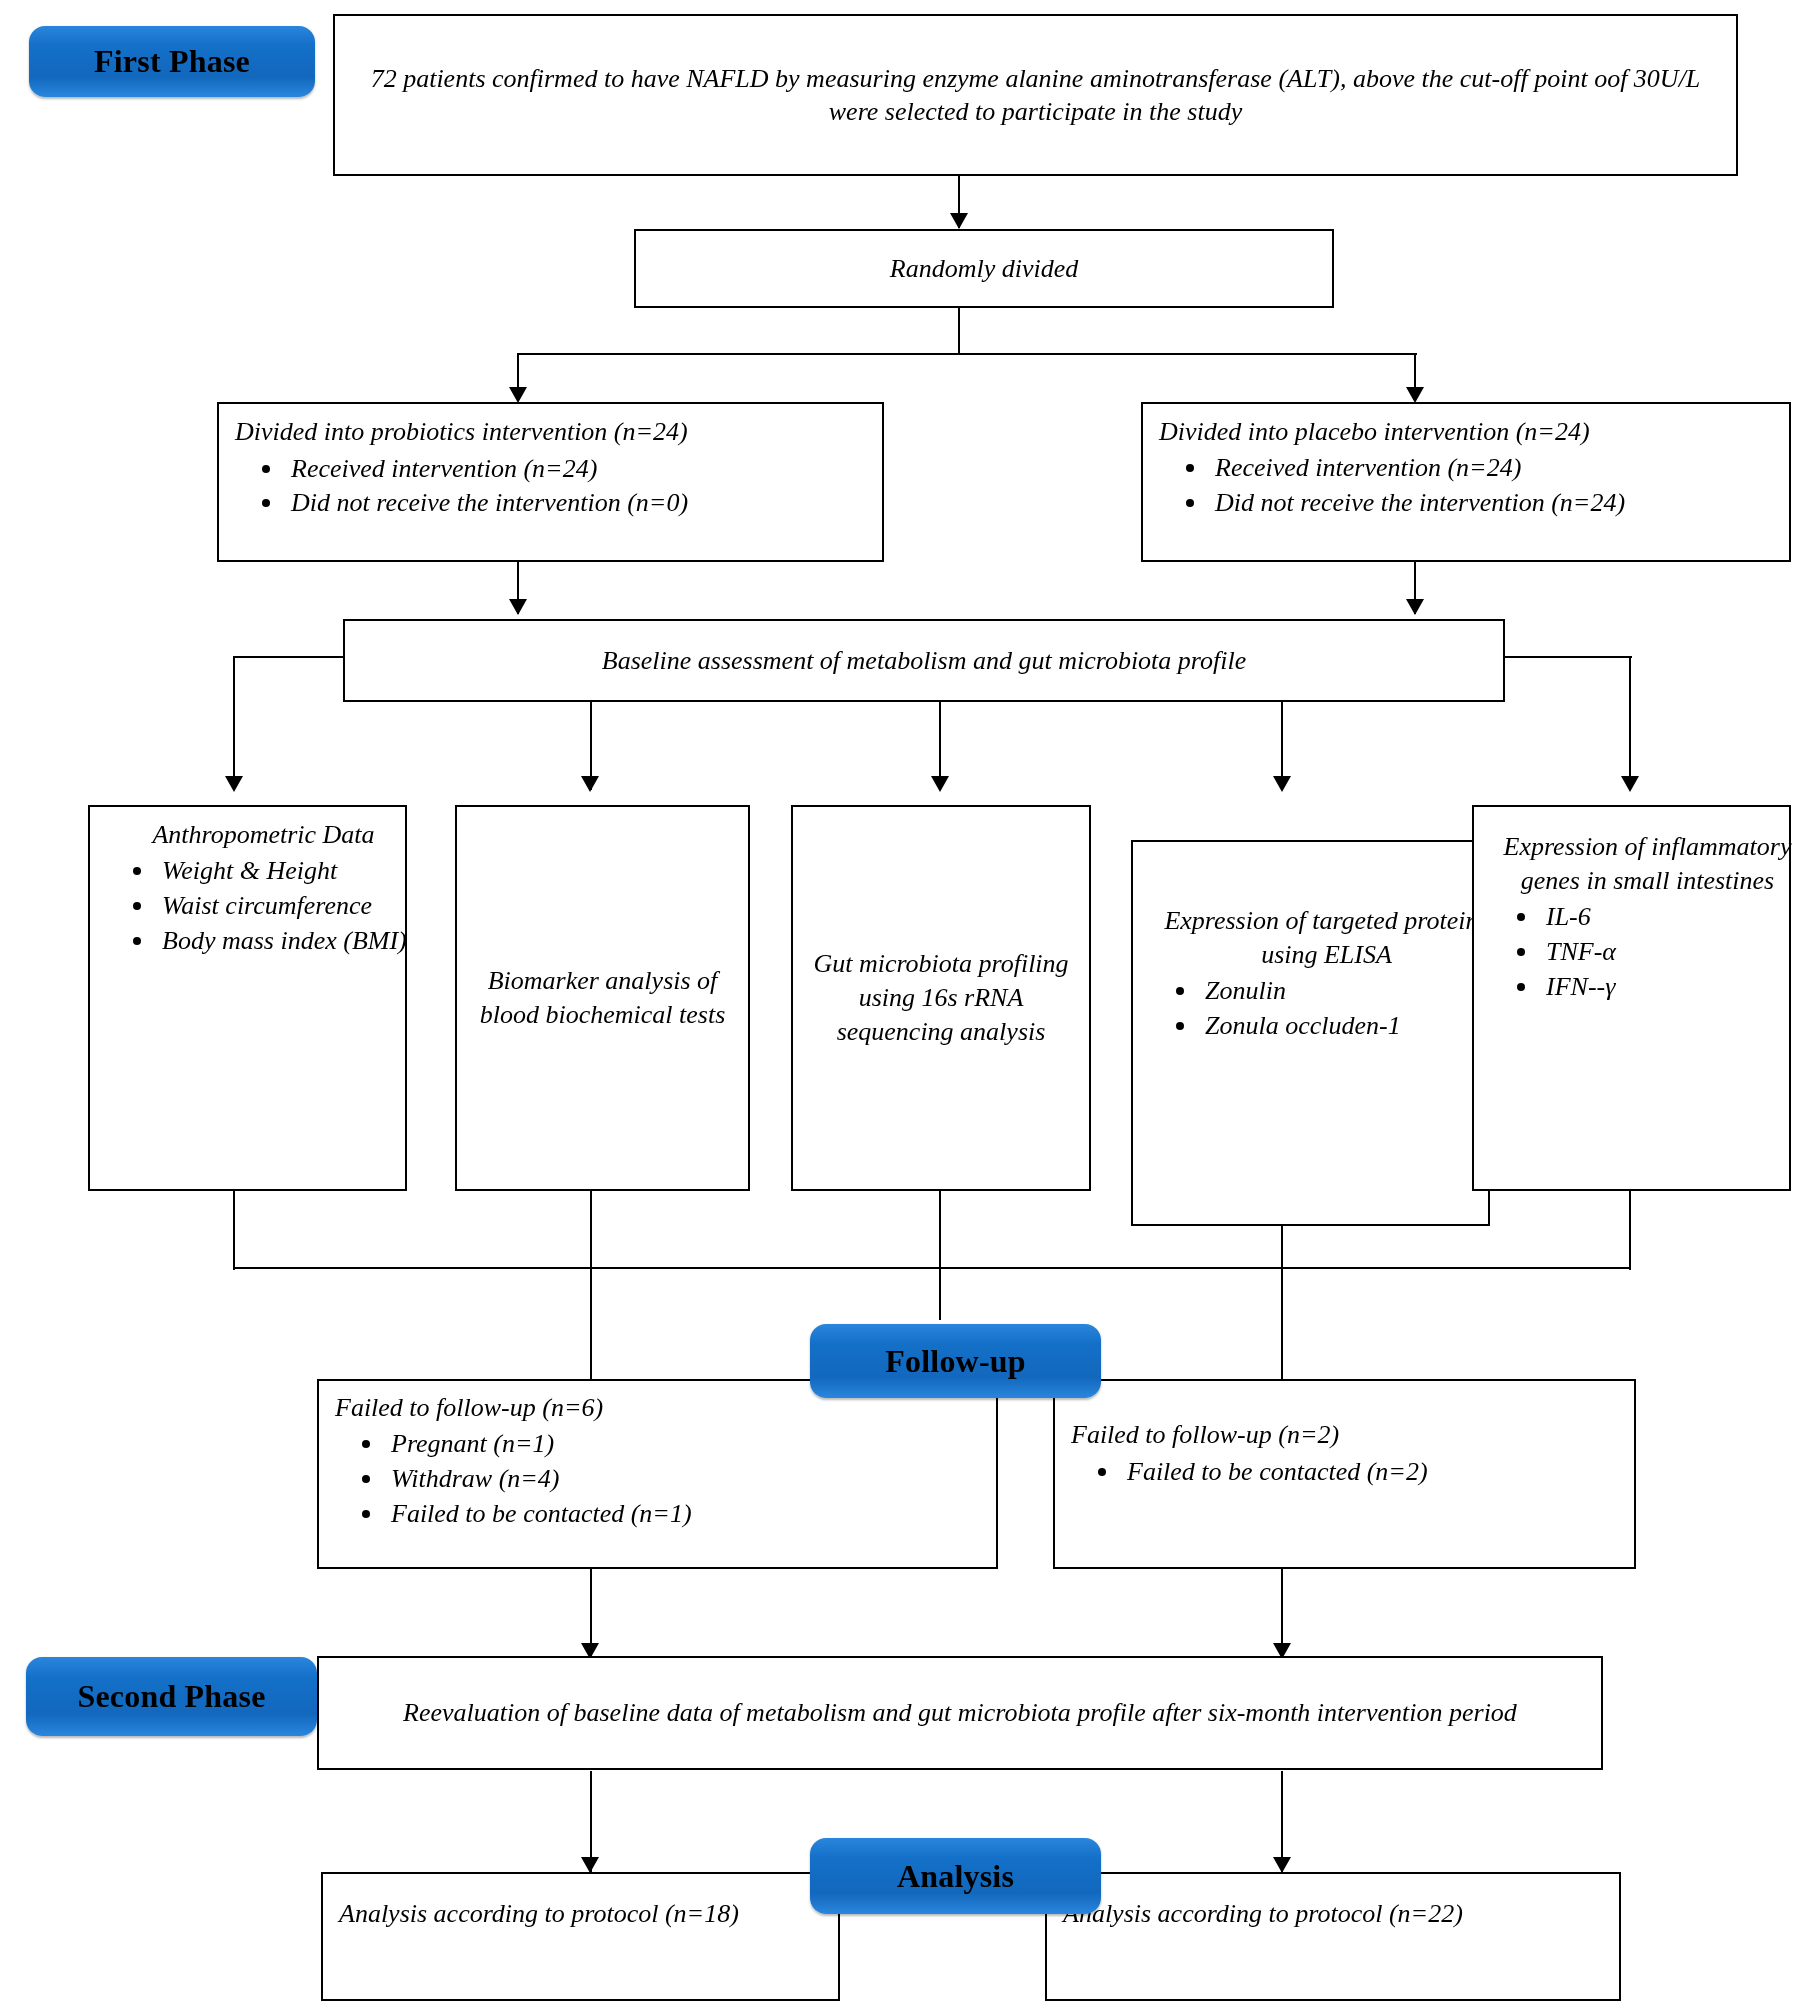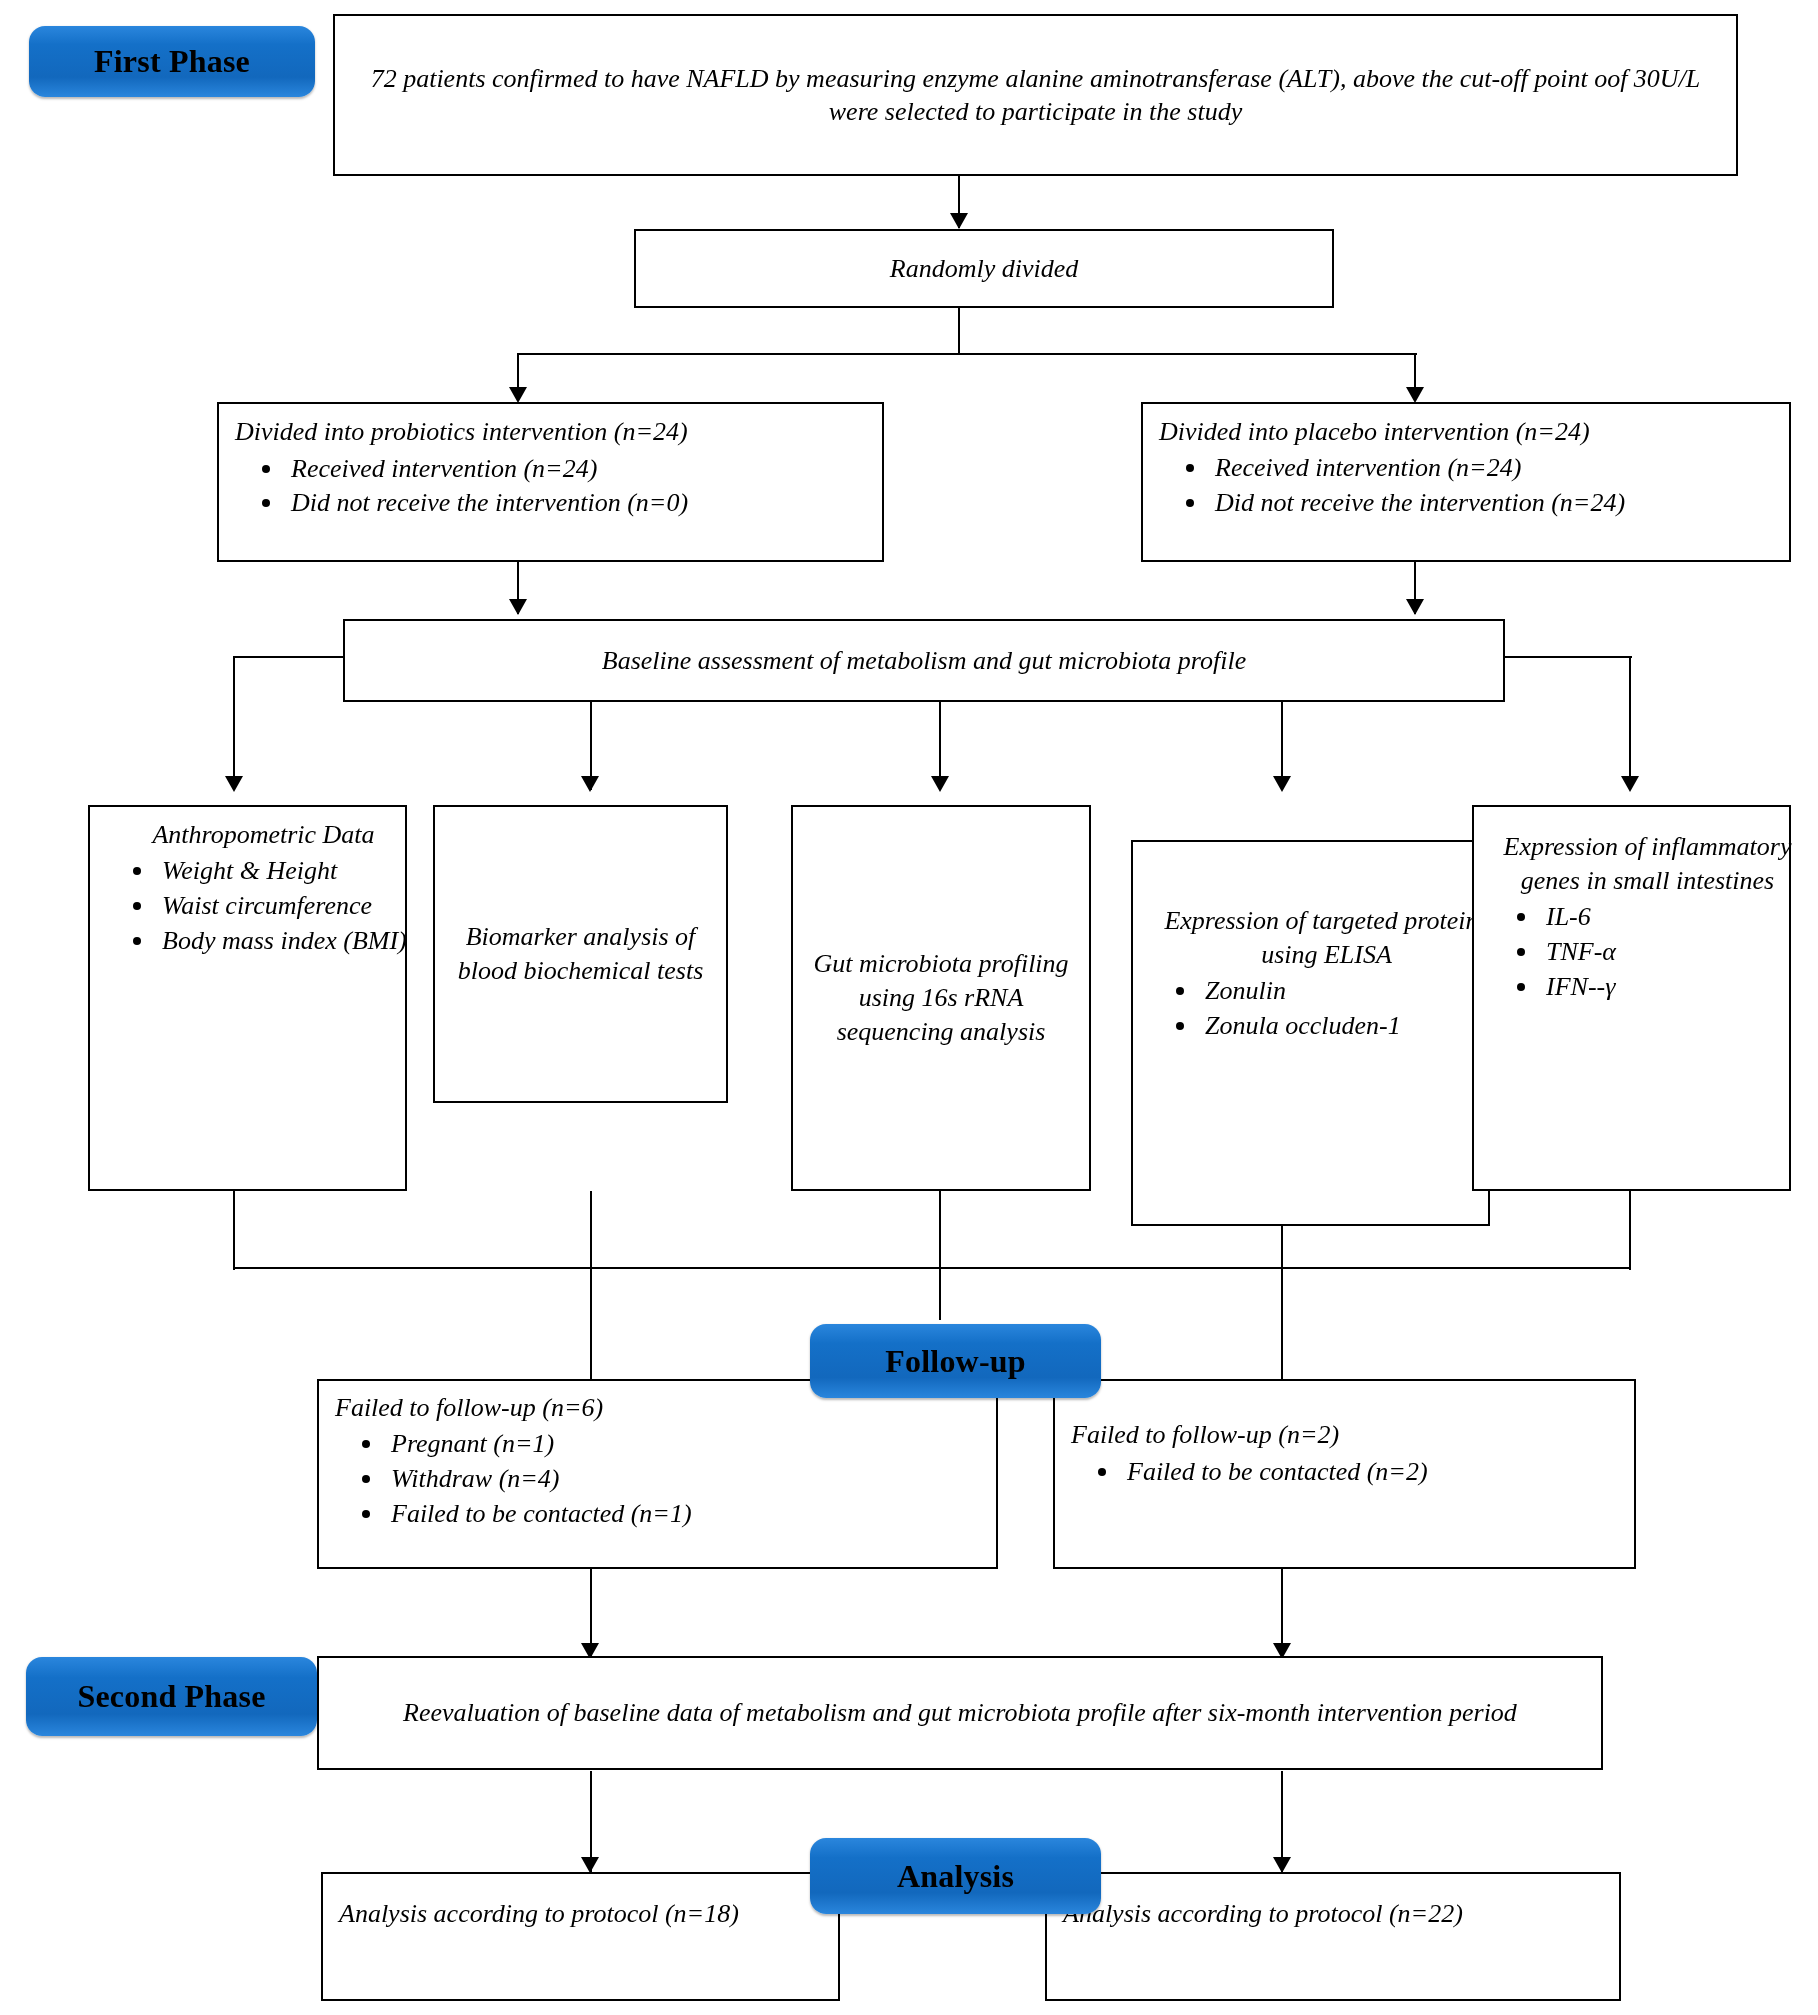--- a/index.html
+++ b/index.html
@@ -131,21 +131,21 @@
     <div class="pad" style="padding-top:10.5px;">
       <div class="hdr" style="text-align:center;">Anthropometric Data</div>
       <ul class="bl">
         <li>Weight &amp; Height</li>
         <li>Waist circumference</li>
         <li>Body mass index (BMI)</li>
       </ul>
     </div>
   </div>
 
-  <div class="box center" style="left:433px;top:805px;width:295px;height:298px;">
+  <div class="box center" style="left:455px;top:805px;width:295px;height:386px;">
     <div class="pad" style="text-align:center;">Biomarker analysis of blood biochemical tests</div>
   </div>
 
   <div class="box center" style="left:791px;top:805px;width:300px;height:386px;">
     <div class="pad" style="text-align:center;">Gut microbiota profiling using 16s rRNA sequencing analysis</div>
   </div>
 
   <div class="box" style="left:1131px;top:840px;width:359px;height:386px;">
     <div class="pad" style="padding-top:62px;">
       <div class="hdr" style="text-align:center;">Expression of targeted proteins using ELISA</div>

